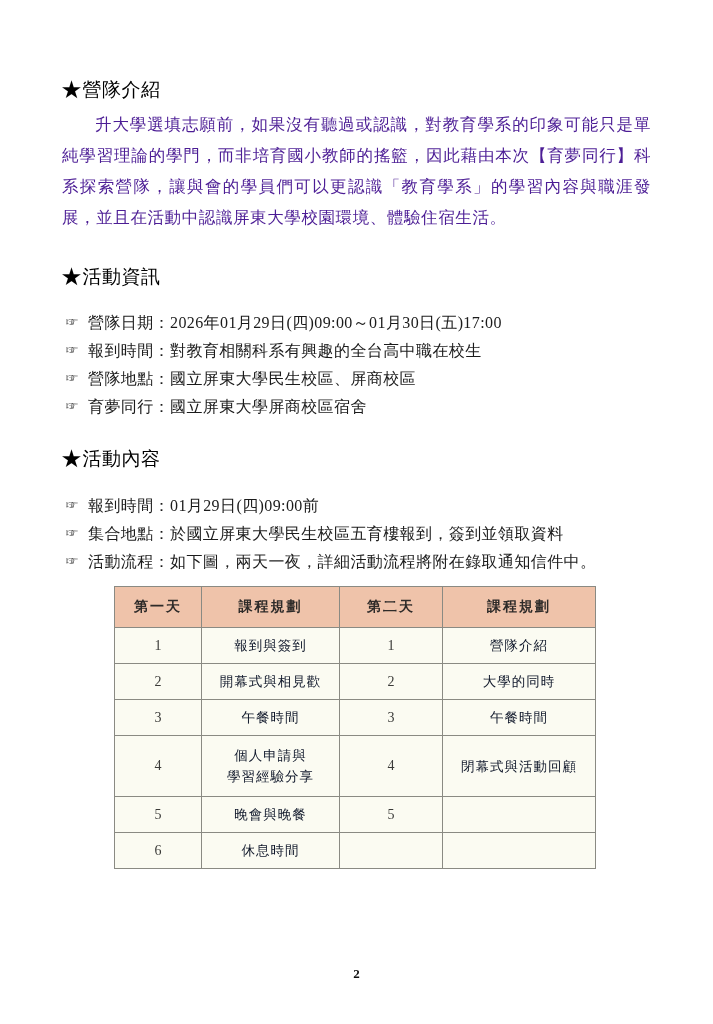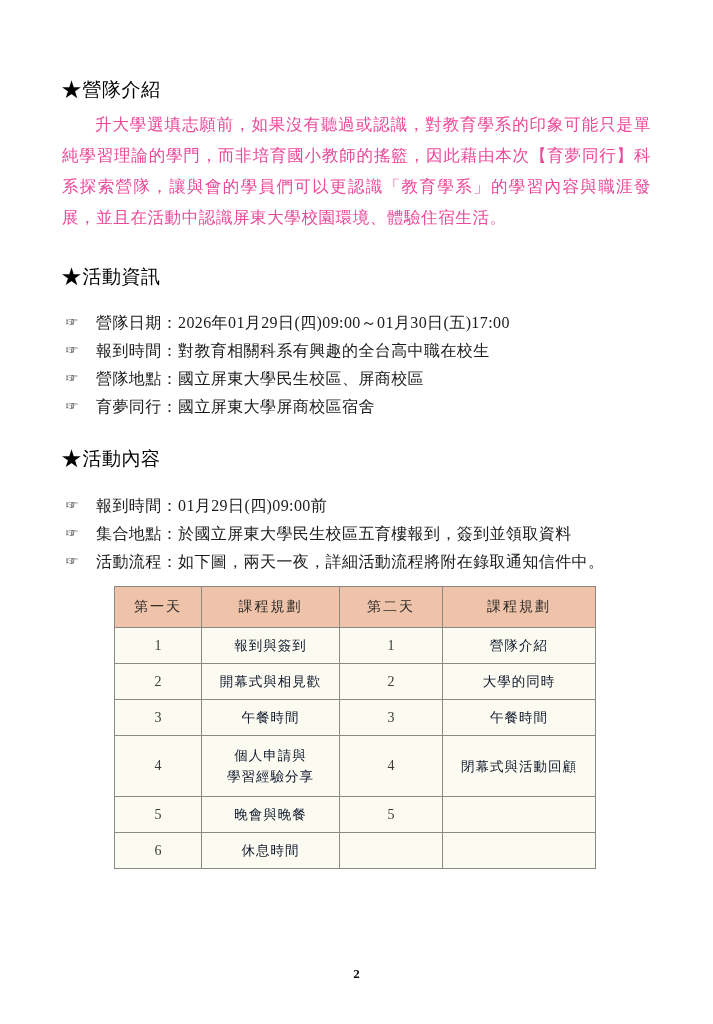--- a/index.html
+++ b/index.html
@@ -50,21 +50,21 @@
 
   
   .para {
     font-size: 16.5px;
     line-height: 31px;
     text-align: justify;
     text-justify: inter-ideograph;
     margin: 0;
     text-indent: 2em;
     letter-spacing: 0.6px;
-    color: #ec4899;
+    color: #4c1d95;
   }
   .block-intro {
     margin-bottom: 10px;
   }
   .para + .para {
     margin-top: 0;
   }
 
   
   .bullet-list {
@@ -86,21 +86,20 @@
     flex: 0 0 26px;
     font-size: 14px;
     line-height: 28px;
     color: #2a2a2a;
     text-align: left;
     padding-left: 3px;
     box-sizing: border-box;
   }
   .bullet-text {
     flex: 1 1 auto;
-    margin-left: 8px;
   }
 
   .spacer-sm { height: 14px; }
   .spacer-md { height: 22px; }
   .spacer-lg { height: 26px; }
 
   
   .table-wrap {
     margin-top: 10px;
     display: flex;
@@ -120,21 +119,21 @@
     vertical-align: middle;
     font-size: 13.5px;
     line-height: 20px;
     letter-spacing: 1px;
     color: #0f172a;
     padding: 7px 2px;
     background: #fbfbf2;
   }
   table.schedule thead th {
     background: #efc3aa;
-    font-weight: normal;
+    font-weight: bold;
     color: #2e2b29;
     height: 30px;
     padding: 5px 2px;
     letter-spacing: 2px;
     font-size: 14px;
   }
   table.schedule td.num {
     font-family: "Liberation Serif", "DejaVu Serif", serif;
     font-size: 14px;
     letter-spacing: 0;

